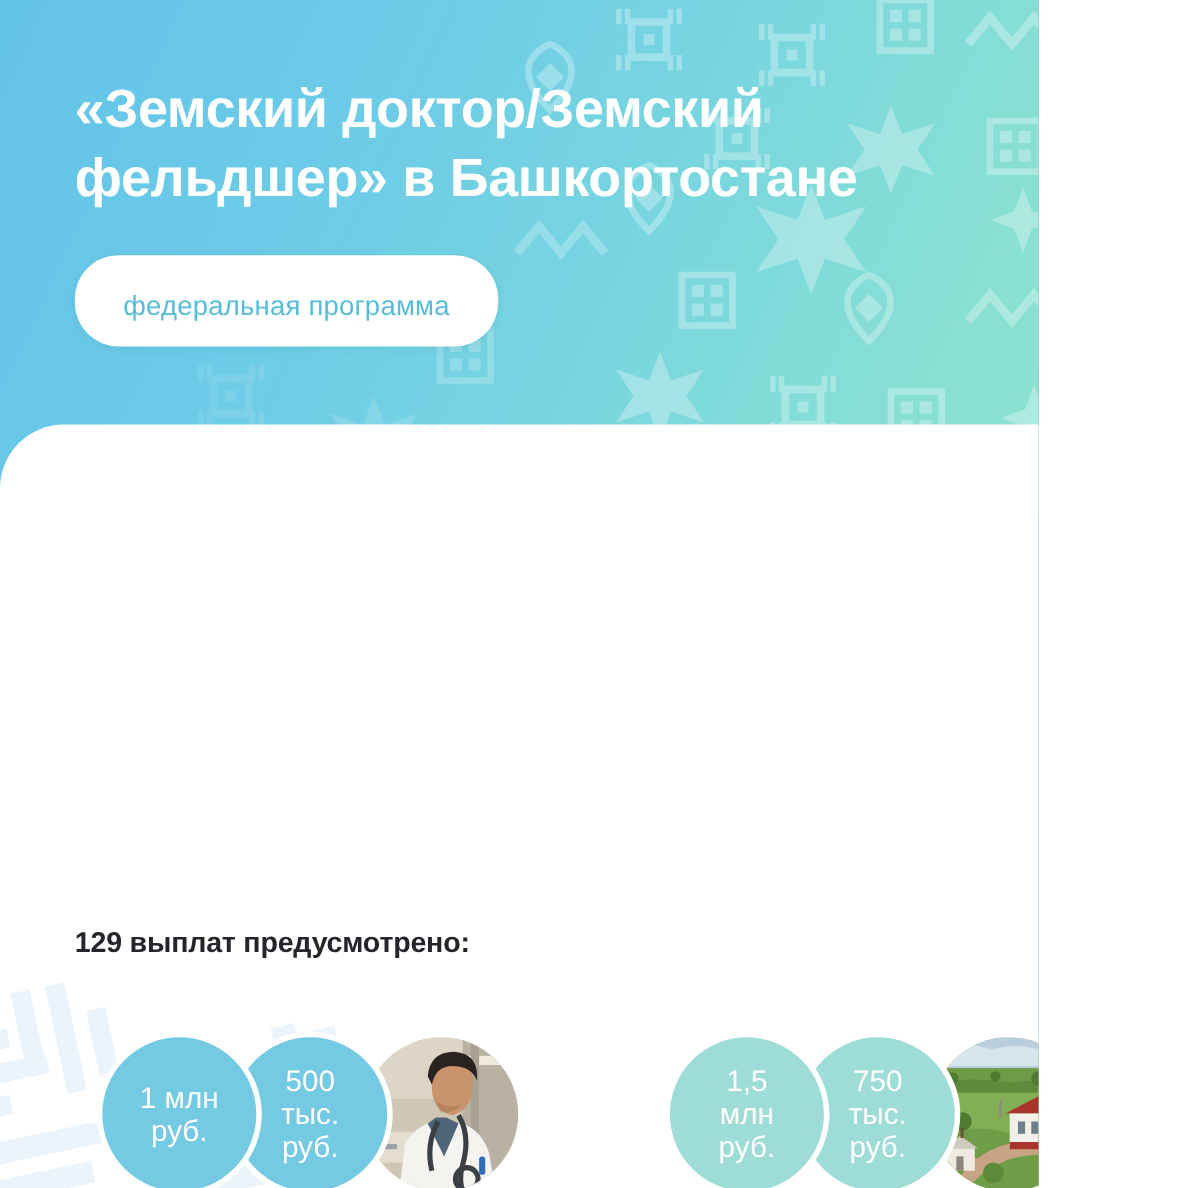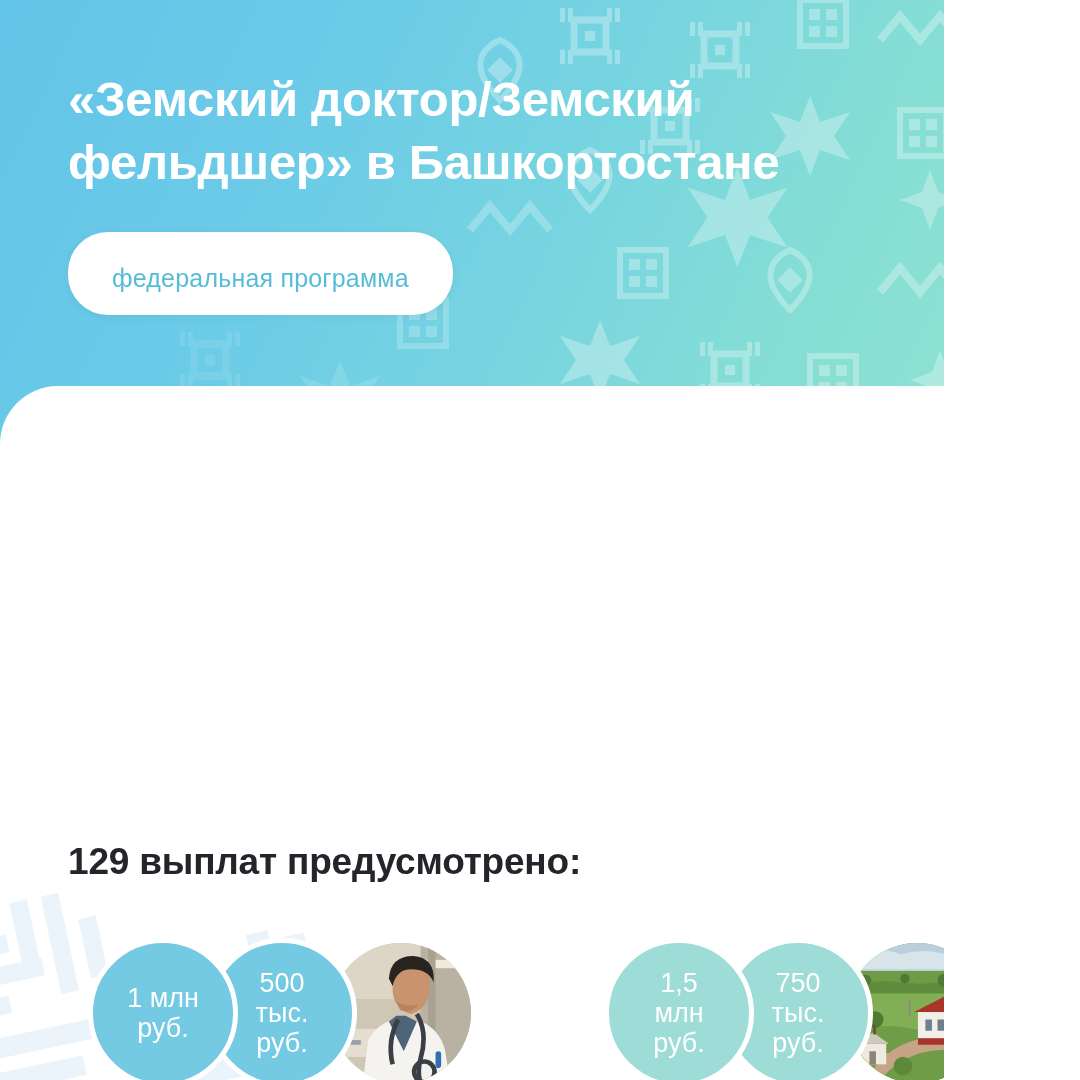--- a/index.html
+++ b/index.html
@@ -35,21 +35,21 @@
   .badge{
     position:absolute;left:68px;top:232px;
     background:#ffffff;border-radius:40px;
     padding:32px 44px 22px 44px;
     color:#56bcd8;font-size:25px;font-weight:400;letter-spacing:.2px;
     box-shadow:0 2px 10px rgba(0,0,0,.05);
   }
   
   .headline{
     position:absolute;left:68px;top:455px;
-    font-size:37px;font-weight:700;color:#24242a;letter-spacing:-.2px;
+    font-size:26px;font-weight:700;color:#24242a;letter-spacing:-.2px;
   }
   
   .group{position:absolute;top:552px;}
   .group.left{left:88px;}
   .group.right{left:604px;}
   .circles{position:relative;height:150px;}
   .circ{
     position:absolute;top:0;width:150px;height:150px;border-radius:50%;
     display:flex;align-items:center;justify-content:center;text-align:center;
     color:#ffffff;font-size:27px;line-height:1.12;font-weight:400;

